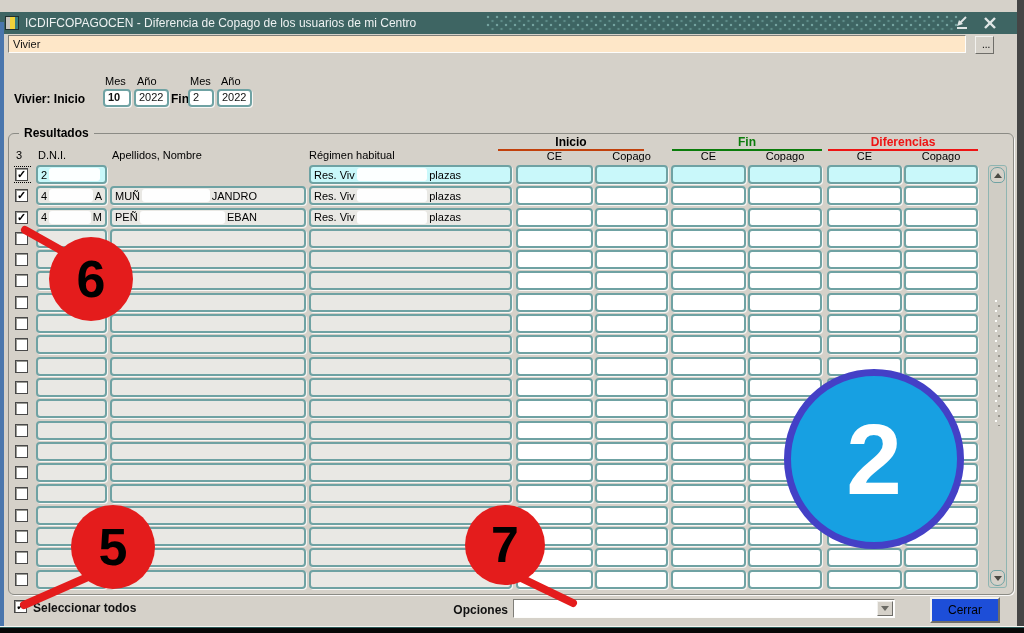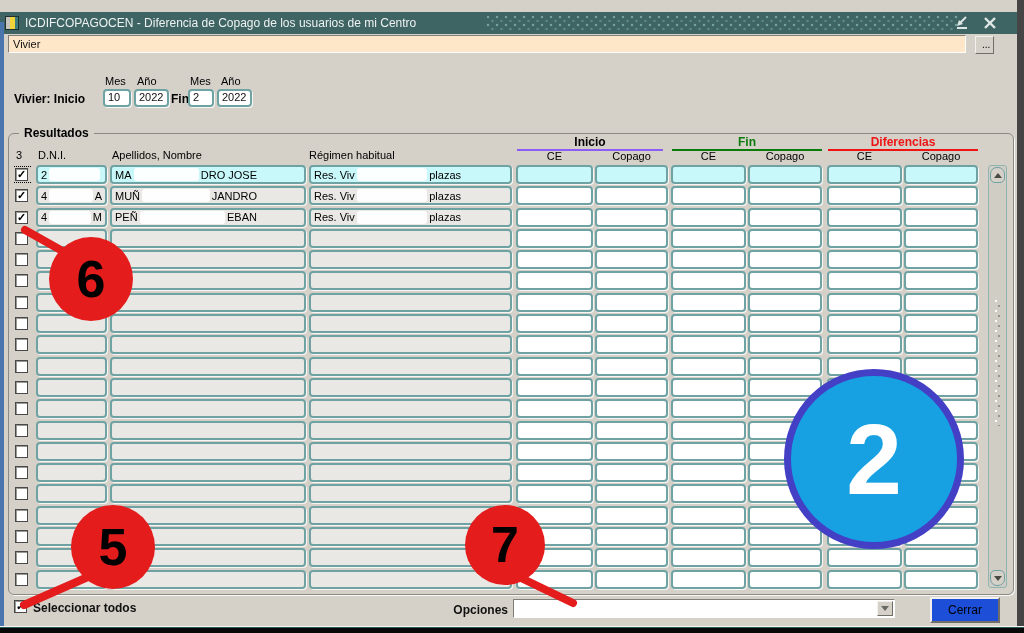--- a/index.html
+++ b/index.html
@@ -164,58 +164,53 @@
   </div>
 
   <div class="query-field">Vivier</div>
   <button class="browse-btn">...</button>
 
   <div class="lbl" style="left:105px;top:75px;">Mes</div>
   <div class="lbl" style="left:137px;top:75px;">Año</div>
   <div class="lbl" style="left:190px;top:75px;">Mes</div>
   <div class="lbl" style="left:221px;top:75px;">Año</div>
   <div class="lbl-b" style="left:14px;top:92px;">Vivier: Inicio</div>
-  <div class="tealfield" style="left:103px;top:89px;width:28px;">10</div>
+  <div class="tealfield" style="left:103px;top:89px;width:28px;font-weight:bold;">10</div>
   <div class="tealfield" style="left:134px;top:89px;width:35px;">2022</div>
   <div class="lbl-b" style="left:171px;top:92px;">Fin</div>
   <div class="tealfield" style="left:188px;top:89px;width:26px;">2</div>
   <div class="tealfield" style="left:217px;top:89px;width:35px;">2022</div>
 
   <div class="frame frame-res">
     <div class="frame-legend">Resultados</div>
   </div>
 
   <div class="col-hdr" style="left:16px;top:149px;">3</div>
   <div class="col-hdr" style="left:38px;top:149px;">D.N.I.</div>
   <div class="col-hdr" style="left:112px;top:149px;">Apellidos, Nombre</div>
   <div class="col-hdr" style="left:309px;top:149px;">Régimen habitual</div>
 
-  <div class="grp-lbl" style="left:517px;width:146px;color:#000;border-bottom:2px solid #8b5cf6;">Inicio</div>
+  <div class="grp-lbl" style="left:498px;width:146px;color:#000;border-bottom:2px solid #c2410c;">Inicio</div>
   <div class="grp-lbl" style="left:672px;width:150px;color:#0b7c0b;border-bottom:2px solid #0b7c0b;">Fin</div>
   <div class="grp-lbl" style="left:828px;width:150px;color:#ee1414;border-bottom:2px solid #ee1414;">Diferencias</div>
 
   <div class="sub-hdr" style="left:516px;width:77px;">CE</div>
   <div class="sub-hdr" style="left:595px;width:73px;">Copago</div>
   <div class="sub-hdr" style="left:671px;width:75px;">CE</div>
   <div class="sub-hdr" style="left:748px;width:74px;">Copago</div>
   <div class="sub-hdr" style="left:827px;width:75px;">CE</div>
   <div class="sub-hdr" style="left:904px;width:74px;">Copago</div>
 
   <div class="rows">
       <div class="row sel">
         <div class="checkbox c-check focus">✓</div>
         <div class="cell tcell c-dni">
           <div class="frag">2</div>
           <div class="redact"></div>
           <div class="frag"></div>
-        </div>
-        <div class="cell tcell c-nom">
-          <div class="frag">MA</div>
-          <div class="redact"></div>
-          <div class="frag">DRO JOSE</div>
         </div>
         <div class="cell tcell c-reg">
           <div class="frag">Res. Viv</div>
           <div class="redact"></div>
           <div class="frag">plazas</div>
         </div>
         <div class="cell ncell c-i-ce"></div>
         <div class="cell ncell c-i-co"></div>
         <div class="cell ncell c-f-ce"></div>
         <div class="cell ncell c-f-co"></div>

